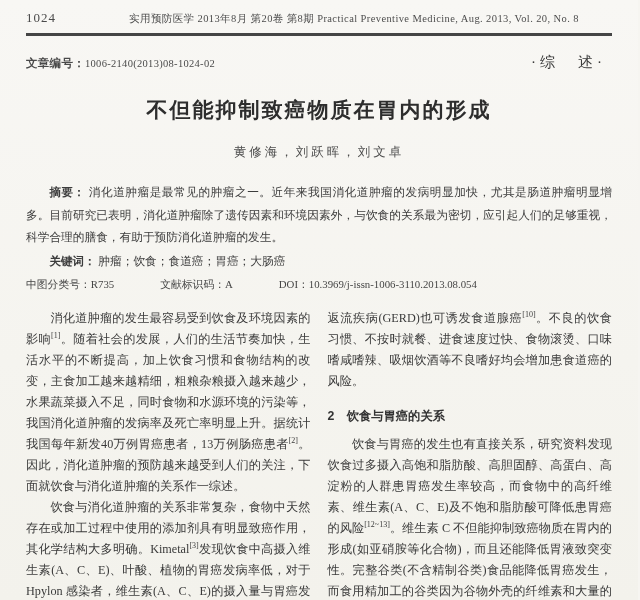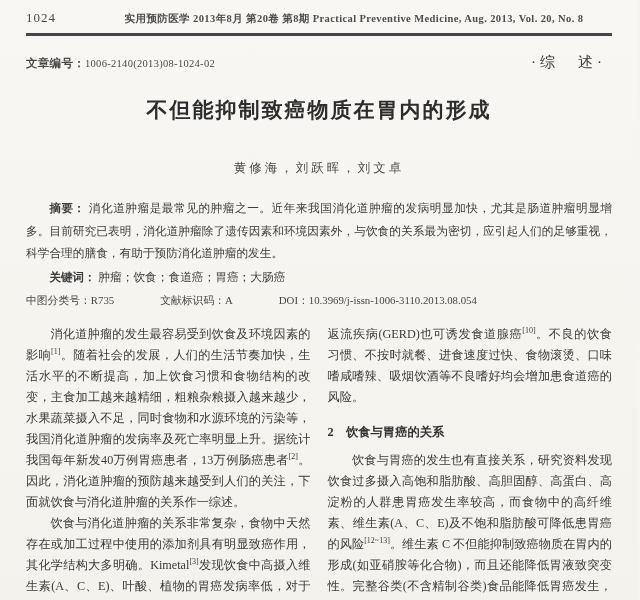--- a/index.html
+++ b/index.html
@@ -31,21 +31,20 @@
     color: #4a4a4a;
     min-width: 70px;
   }
   .journal-line {
     flex: 1;
     text-align: center;
     font-size: 10.5px;
     color: #4d4d4d;
     letter-spacing: 0.4px;
     white-space: nowrap;
-    font-weight: bold;
   }
   .header-rule {
     margin-top: 7px;
     border-bottom: 3px solid #454545;
   }
   
   .meta-row {
     display: flex;
     justify-content: space-between;
     align-items: baseline;
@@ -66,21 +65,21 @@
   .title {
     margin: 24px 0 0 0;
     text-align: center;
     font-family: "Liberation Sans", "DejaVu Sans", sans-serif;
     font-size: 21px;
     font-weight: bold;
     letter-spacing: 2px;
     color: #2d2d2d;
   }
   .authors {
-    margin-top: 36px;
+    margin-top: 20px;
     text-align: center;
     font-size: 12.5px;
     letter-spacing: 3px;
     color: #4e4e4e;
   }
   
   .abstract-block {
     margin-top: 20px;
     font-size: 11.7px;
     line-height: 22.5px;
@@ -113,21 +112,21 @@
     min-width: 0;
     font-size: 12.2px;
     line-height: 21px;
     text-align: justify;
     color: #3a3a3a;
   }
   .col p { margin: 0; text-indent: 2em; }
   .col p.no-indent { text-indent: 0; }
   .section-heading {
     margin: 14px 0 7px 0;
-    font-family: Liberation Serif, serif;
+    font-family: Liberation Sans, sans-serif;
     font-size: 12.3px;
     font-weight: bold;
     color: #333;
     text-indent: 0;
   }
   sup {
     font-size: 8px;
     line-height: 0;
     vertical-align: super;
   }

